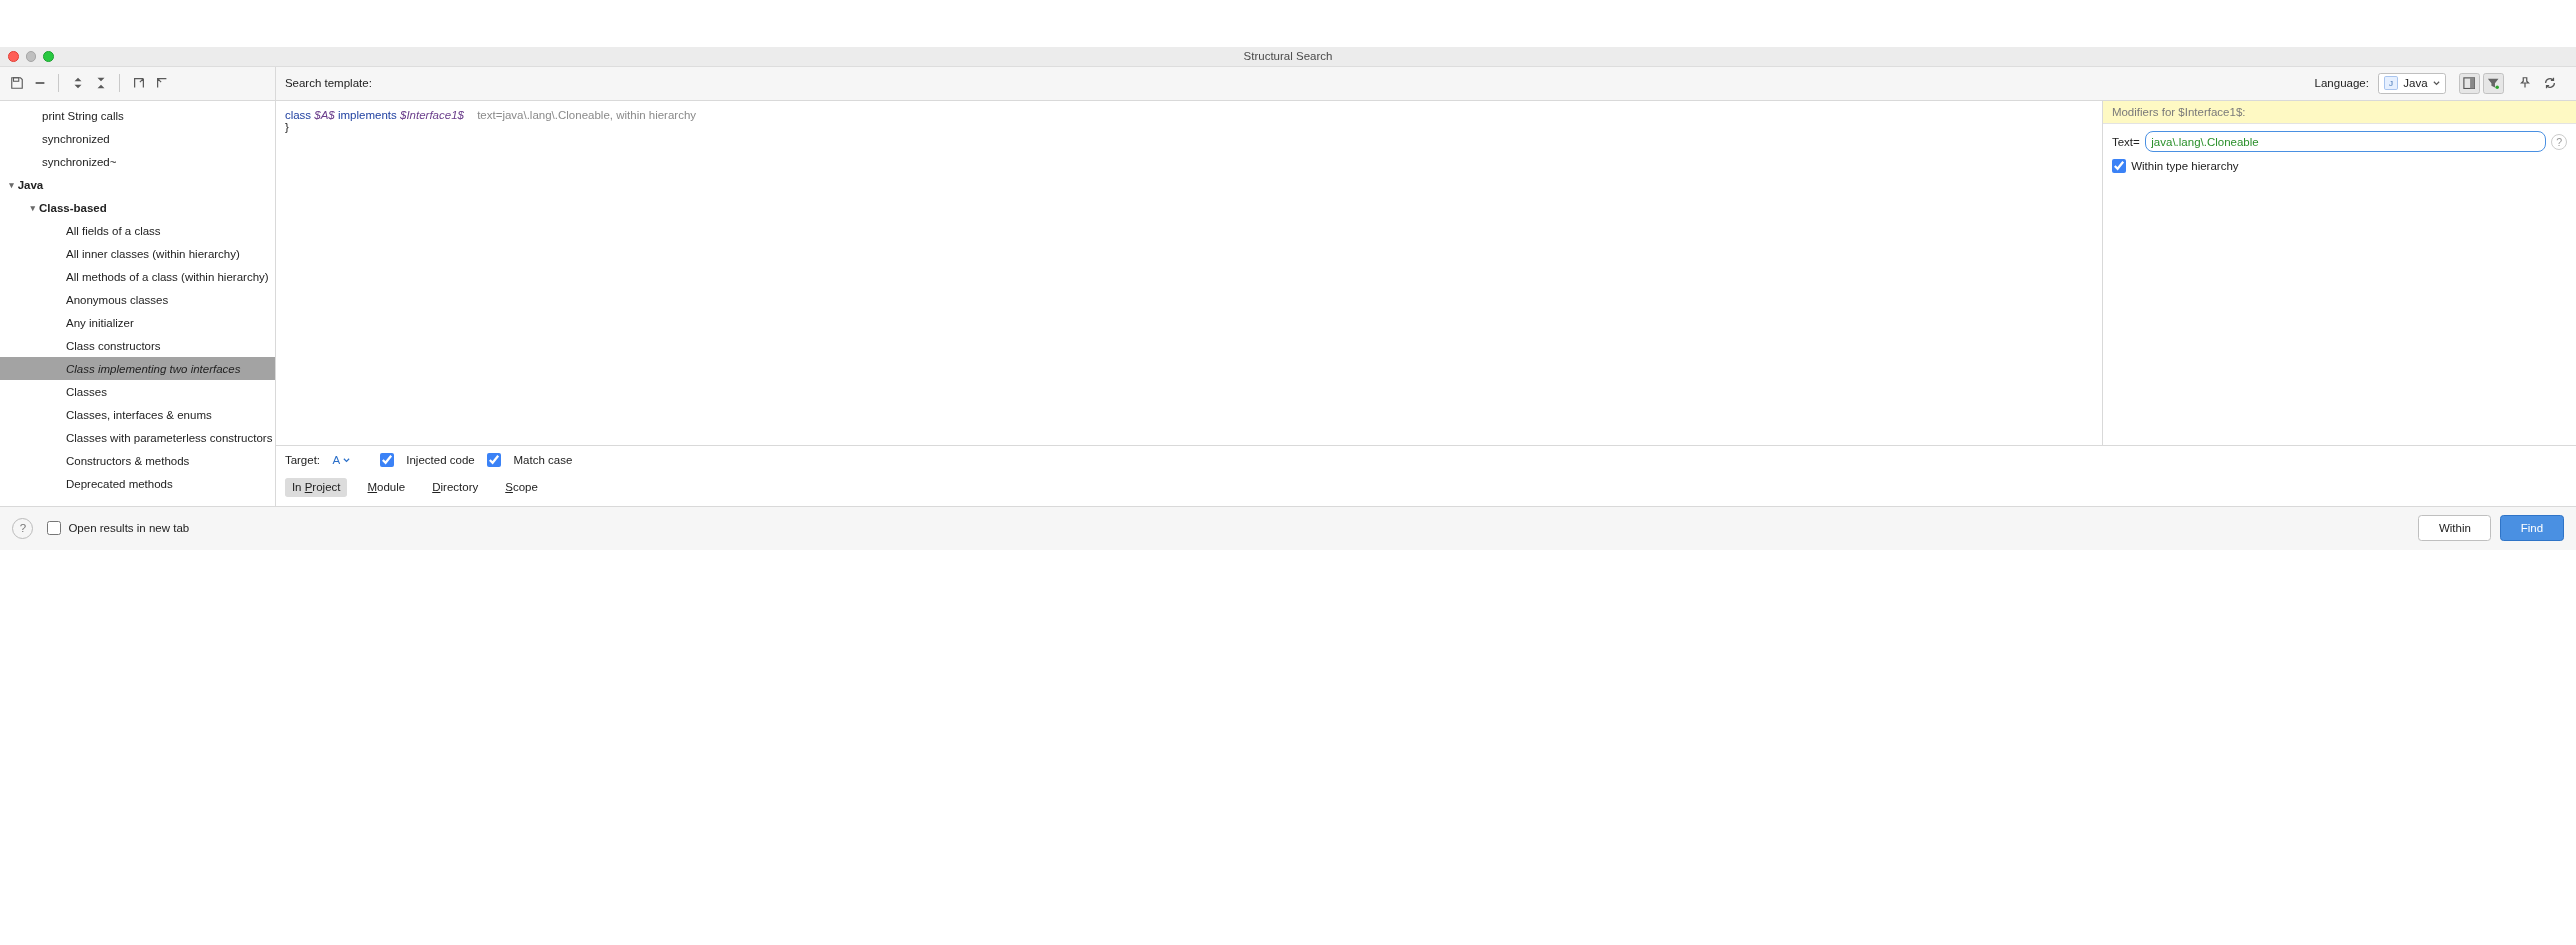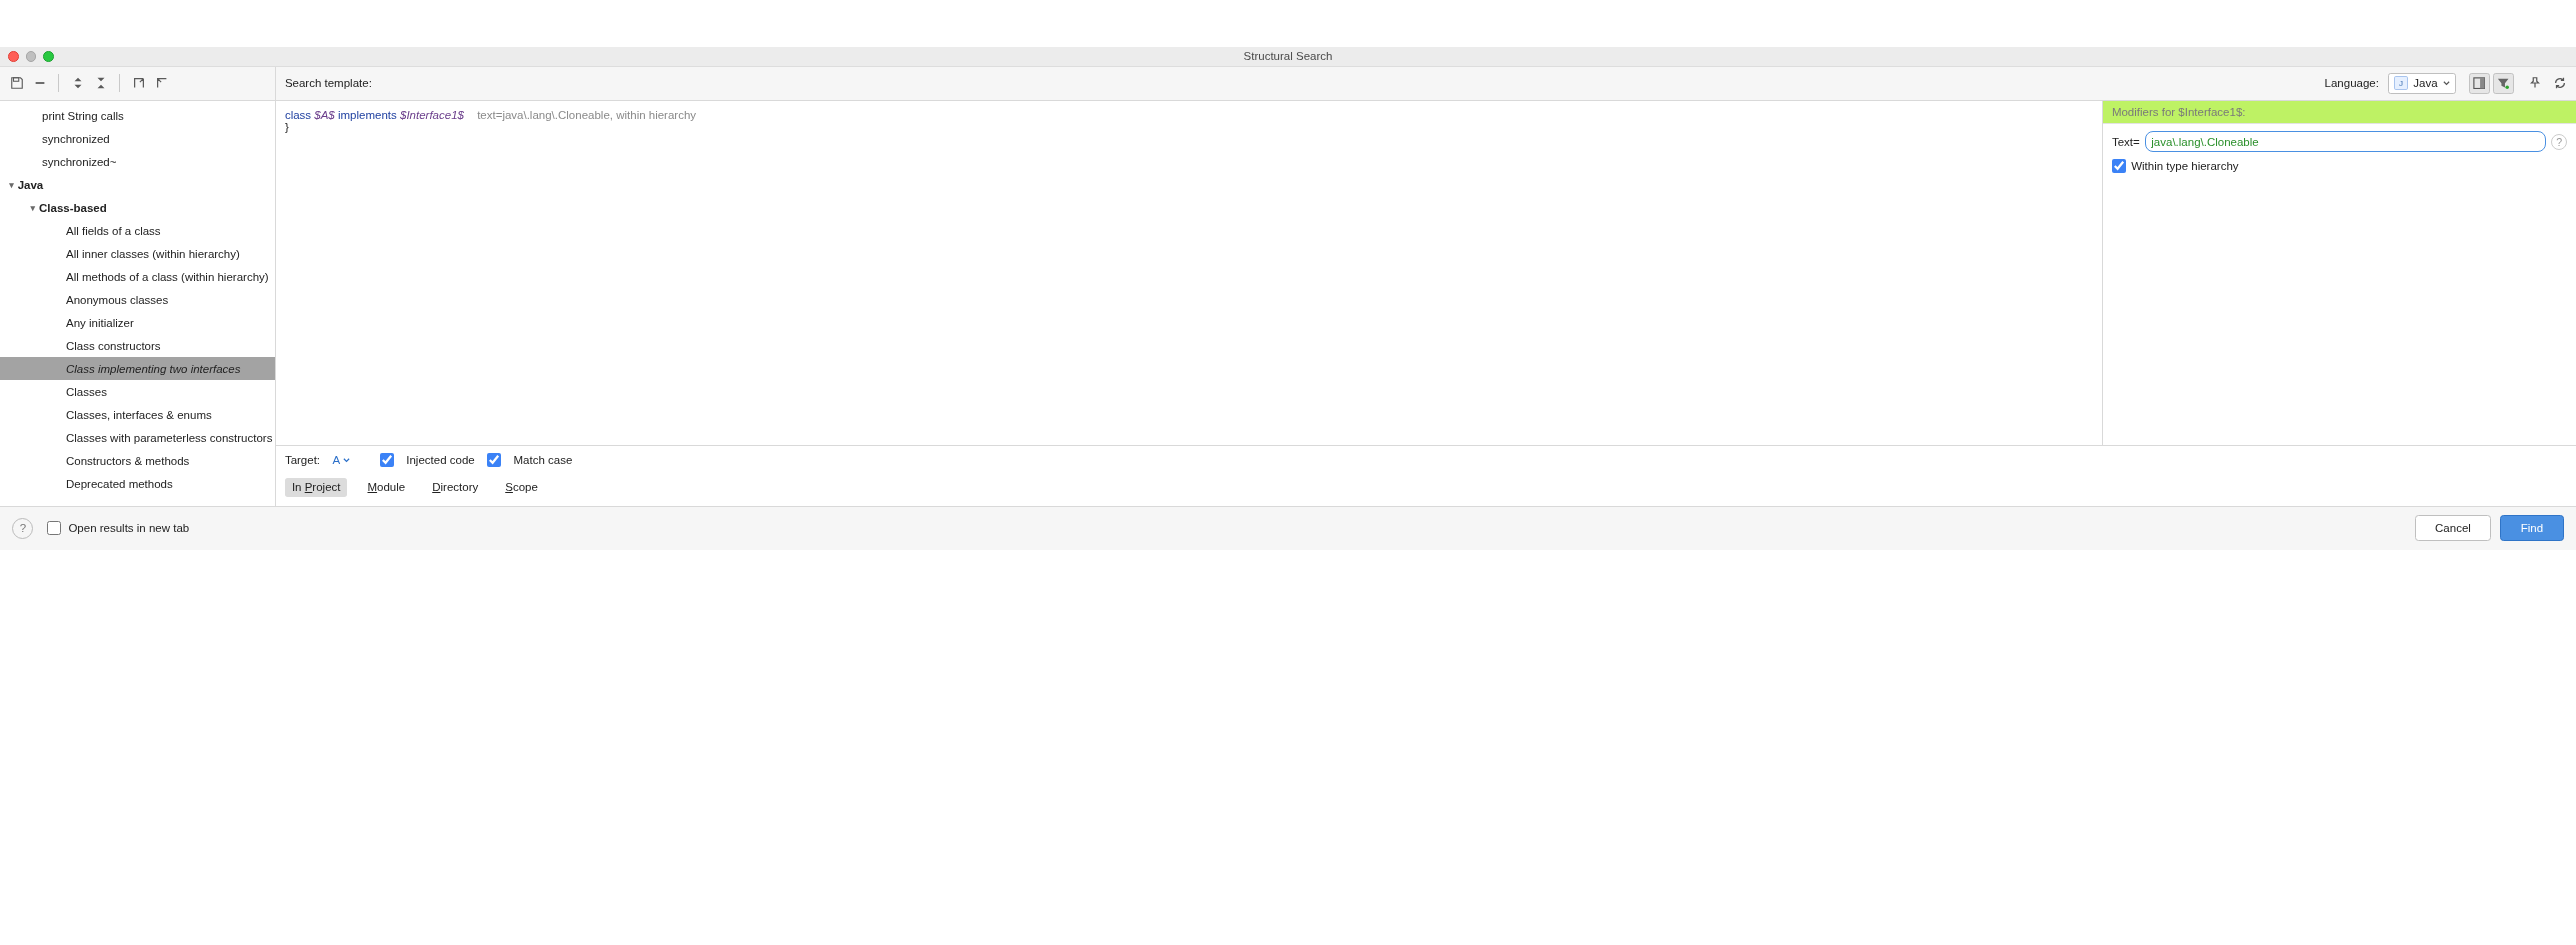--- a/index.html
+++ b/index.html
@@ -11,21 +11,21 @@
 .dot.red { background: #ff5f57; border: 0.4px solid #e24239; }
 .dot.yellow { background: #bfbfbf; border: 0.4px solid #a6a6a6; }
 .dot.green { background: #28c840; border: 0.4px solid #1fa233; }
 .title { position: absolute; left: 0; right: 0; text-align: center; color: #4a4a4a; font-size: 11.5px; }
 
 .toolbar-row { display: flex; align-items: center; height: 34px; border-bottom: 0.9px solid #d9d9d9; background: #f6f6f6; }
 .left-toolbar { width: 276px; display: flex; align-items: center; gap: 3.5px; padding-left: 7px; border-right: 0.9px solid #d9d9d9; height: 100%; }
 .vsep { width: 0.9px; height: 17.7px; background: #c9c9c9; margin: 0 5.3px; }
 .ticon { width: 19.5px; height: 19.5px; display: flex; align-items: center; justify-content: center; color: #5a5a5a; border-radius: 2.7px; cursor: pointer; }
 .center-toolbar { flex: 1; display: flex; align-items: flex-end; padding-left: 8.9px; }
-.right-toolbar { display: flex; align-items: center; gap: 3.5px; padding-right: 6px; height: 100%; }
+.right-toolbar { display: flex; align-items: center; gap: 3.5px; padding-right: 16px; height: 100%; }
 .lang-label { color: #222; margin-right: 5.3px; }
 .lang-combo { display: flex; align-items: center; gap: 5.3px; border: 0.9px solid #bfbfbf; background: #fff; padding: 1.8px 5.3px; border-radius: 2.7px; cursor: pointer; height: 21px; }
 .lang-chip { width: 14px; height: 14px; background: #e6f0ff; border: 0.9px solid #a8c4ee; border-radius: 1.8px; display:flex; align-items:center; justify-content:center; font-size:8px; color:#3b6fb0; }
 .sq-btn { width: 21px; height: 21px; display:flex; align-items:center; justify-content:center; background:#e6e6e6; border:0.9px solid #c2c2c2; border-radius:2.7px; cursor:pointer; }
 .sq-btn.plain { background: transparent; border: none; }
 
 .main { display: flex; height: 405px; }
 .sidebar { width: 276px; border-right: 0.9px solid #d9d9d9; overflow: hidden; background: #fff; }
 .tree { padding-top: 3.5px; }
 .tree-row { display:flex; align-items:center; height: 23px; white-space: nowrap; overflow: hidden; cursor: pointer; text-align: right; }
@@ -36,21 +36,21 @@
 .group1 { padding-left: 26.6px; font-weight: 700; }
 .leaf { padding-left: 66px; }
 
 .content { flex: 1; display: flex; flex-direction: column; }
 .upper { flex: 1; display: flex; border-bottom: 0.9px solid #d9d9d9; }
 .editor { flex: 1; padding: 8.9px 5.3px 8.9px 8.9px; font-family: Menlo, Consolas, monospace; font-size: 11.5px; overflow: hidden; }
 .kw { color: #1e3fa0; }
 .var { color: #6a3d8b; font-style: italic; }
 .hint { color: #8a8a8a; font-family: Liberation Sans, sans-serif; font-style: normal; margin-left: 10px; }
 .mods { width: 474px; border-left: 0.9px solid #d9d9d9; display:flex; flex-direction:column; position: relative; }
-.mods-header { background: #bef264; padding: 5.3px 8.9px; color: #7a7a7a; border-bottom: 0.9px solid #e3e3e3; }
+.mods-header { background: #fef9c3; padding: 5.3px 8.9px; color: #7a7a7a; border-bottom: 0.9px solid #e3e3e3; }
 .mods-body { padding: 7px 8.9px; }
 .mods-row { display:flex; align-items:center; gap:5.3px; margin-bottom:7px; }
 .mods-row input[type=text] { flex:1; border:1.8px solid #4a90e2; border-radius:8px; padding:3.5px 5.3px; font-size:11.5px; outline:none; color:#2a8f2a; font-family: inherit; }
 .mods-help { color:#999; width:16px; height:16px; border:0.9px solid #ccc; border-radius:50%; display:flex; align-items:center; justify-content:center; font-size:10.6px; cursor:pointer; }
 
 .lower { padding: 7px 8.9px 8.9px 8.9px; }
 .opts { display:flex; align-items:center; gap:12.4px; margin-bottom:10.6px; }
 .opts .lbl { color:#222; }
 .target-combo { color:#2a6fc9; display:flex; align-items:center; gap:2.7px; cursor:pointer; }
 input[type=checkbox] { width:14px; height:14px; accent-color:#3b82f6; cursor:pointer; }
@@ -275,19 +275,19 @@
 </div>
 
 <div class="footer">
   <div class="help-circle">?</div>
   <div class="foot-check">
     <input type="checkbox" style="">
     <span>Open results in new tab</span>
   </div>
   <div class="spacer"></div>
   <div class="btn secondary">
-      <span>Cancel</span>
+      <span>Within</span>
     </div>
   <div class="btn primary">
       <span>Find</span>
     </div>
 </div>
 
 
 </body></html>

